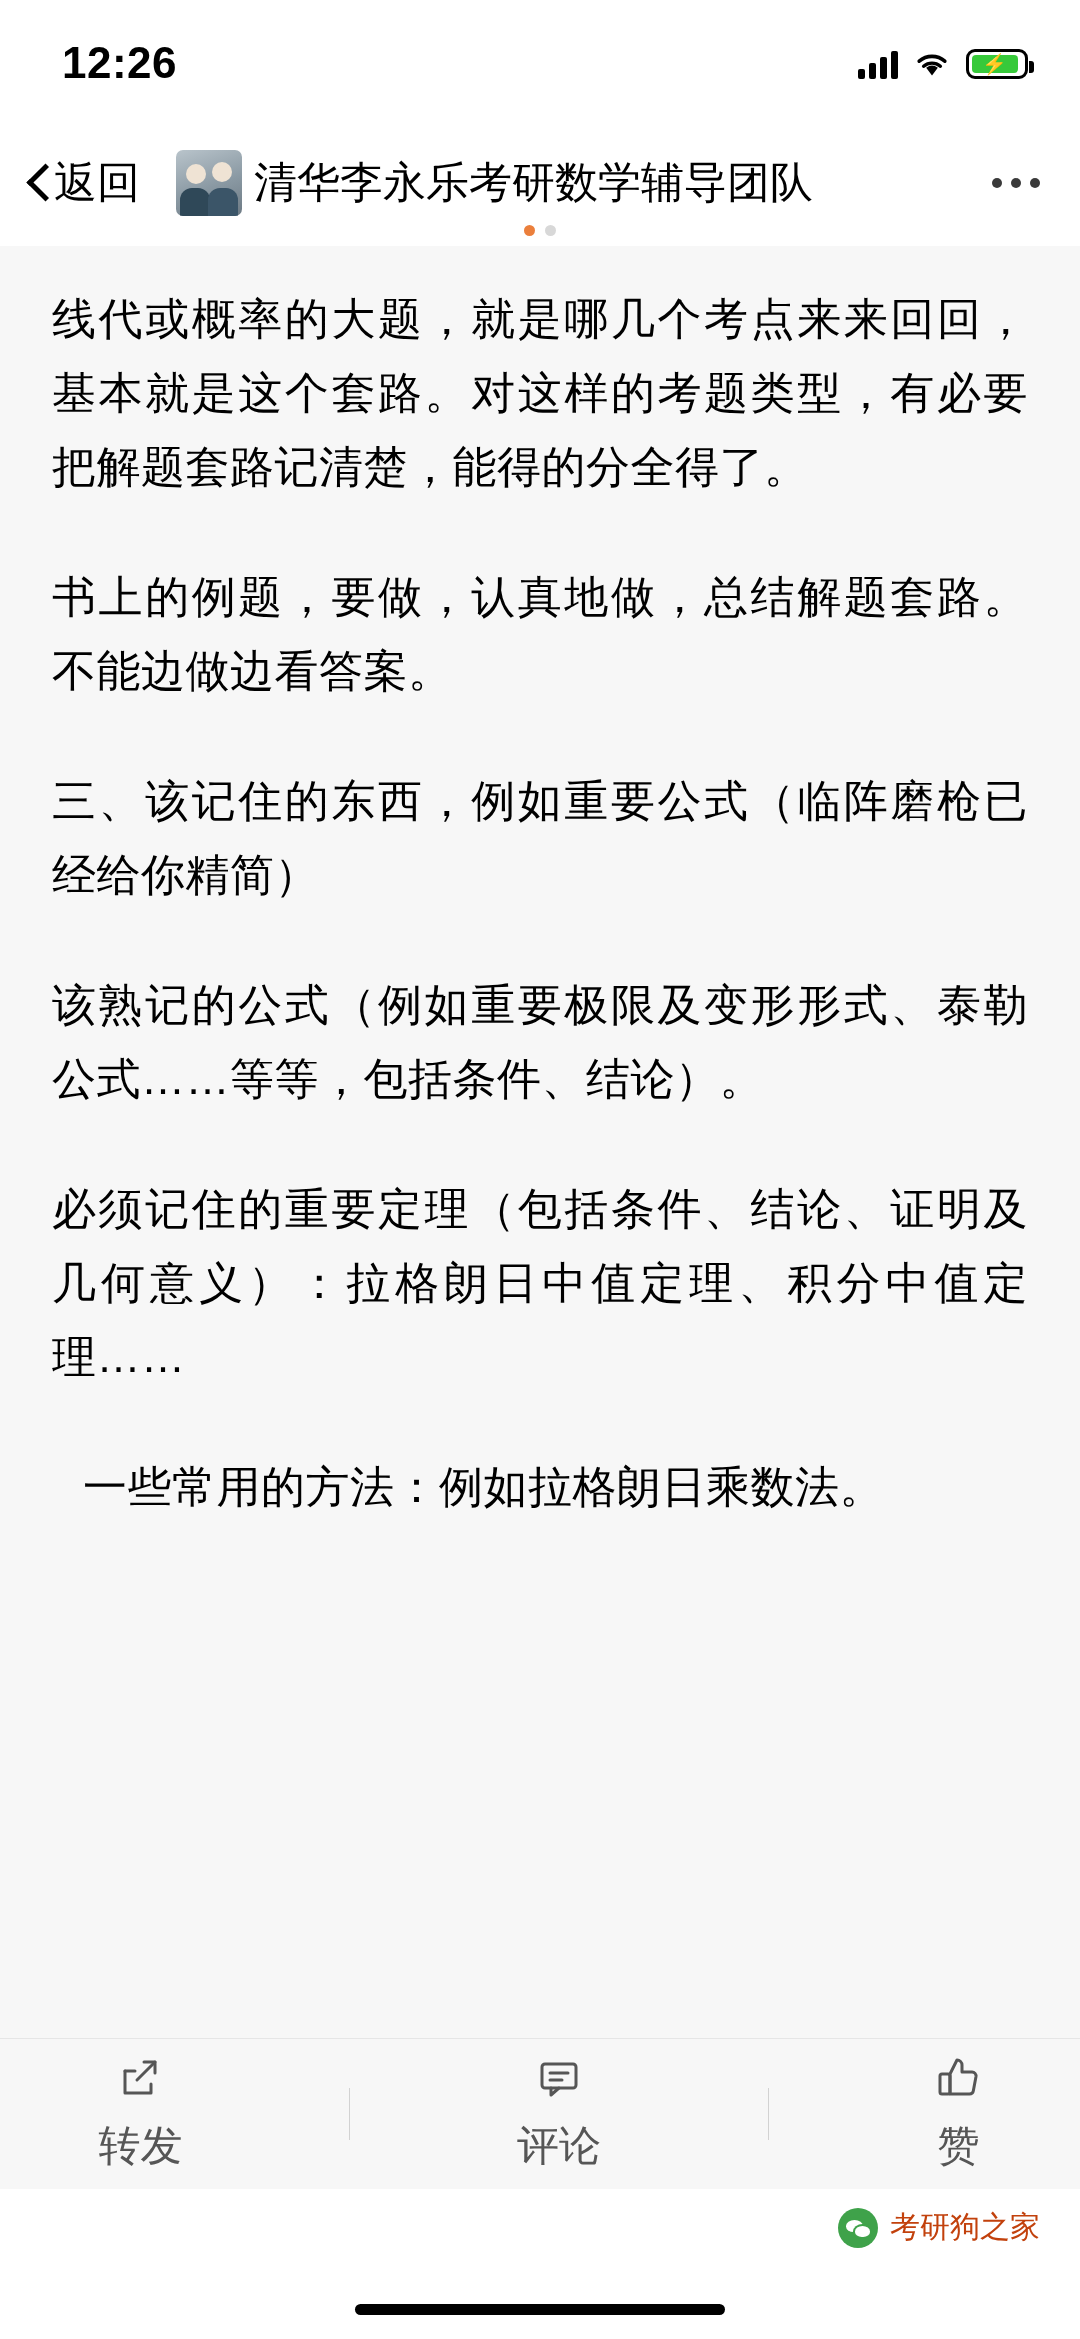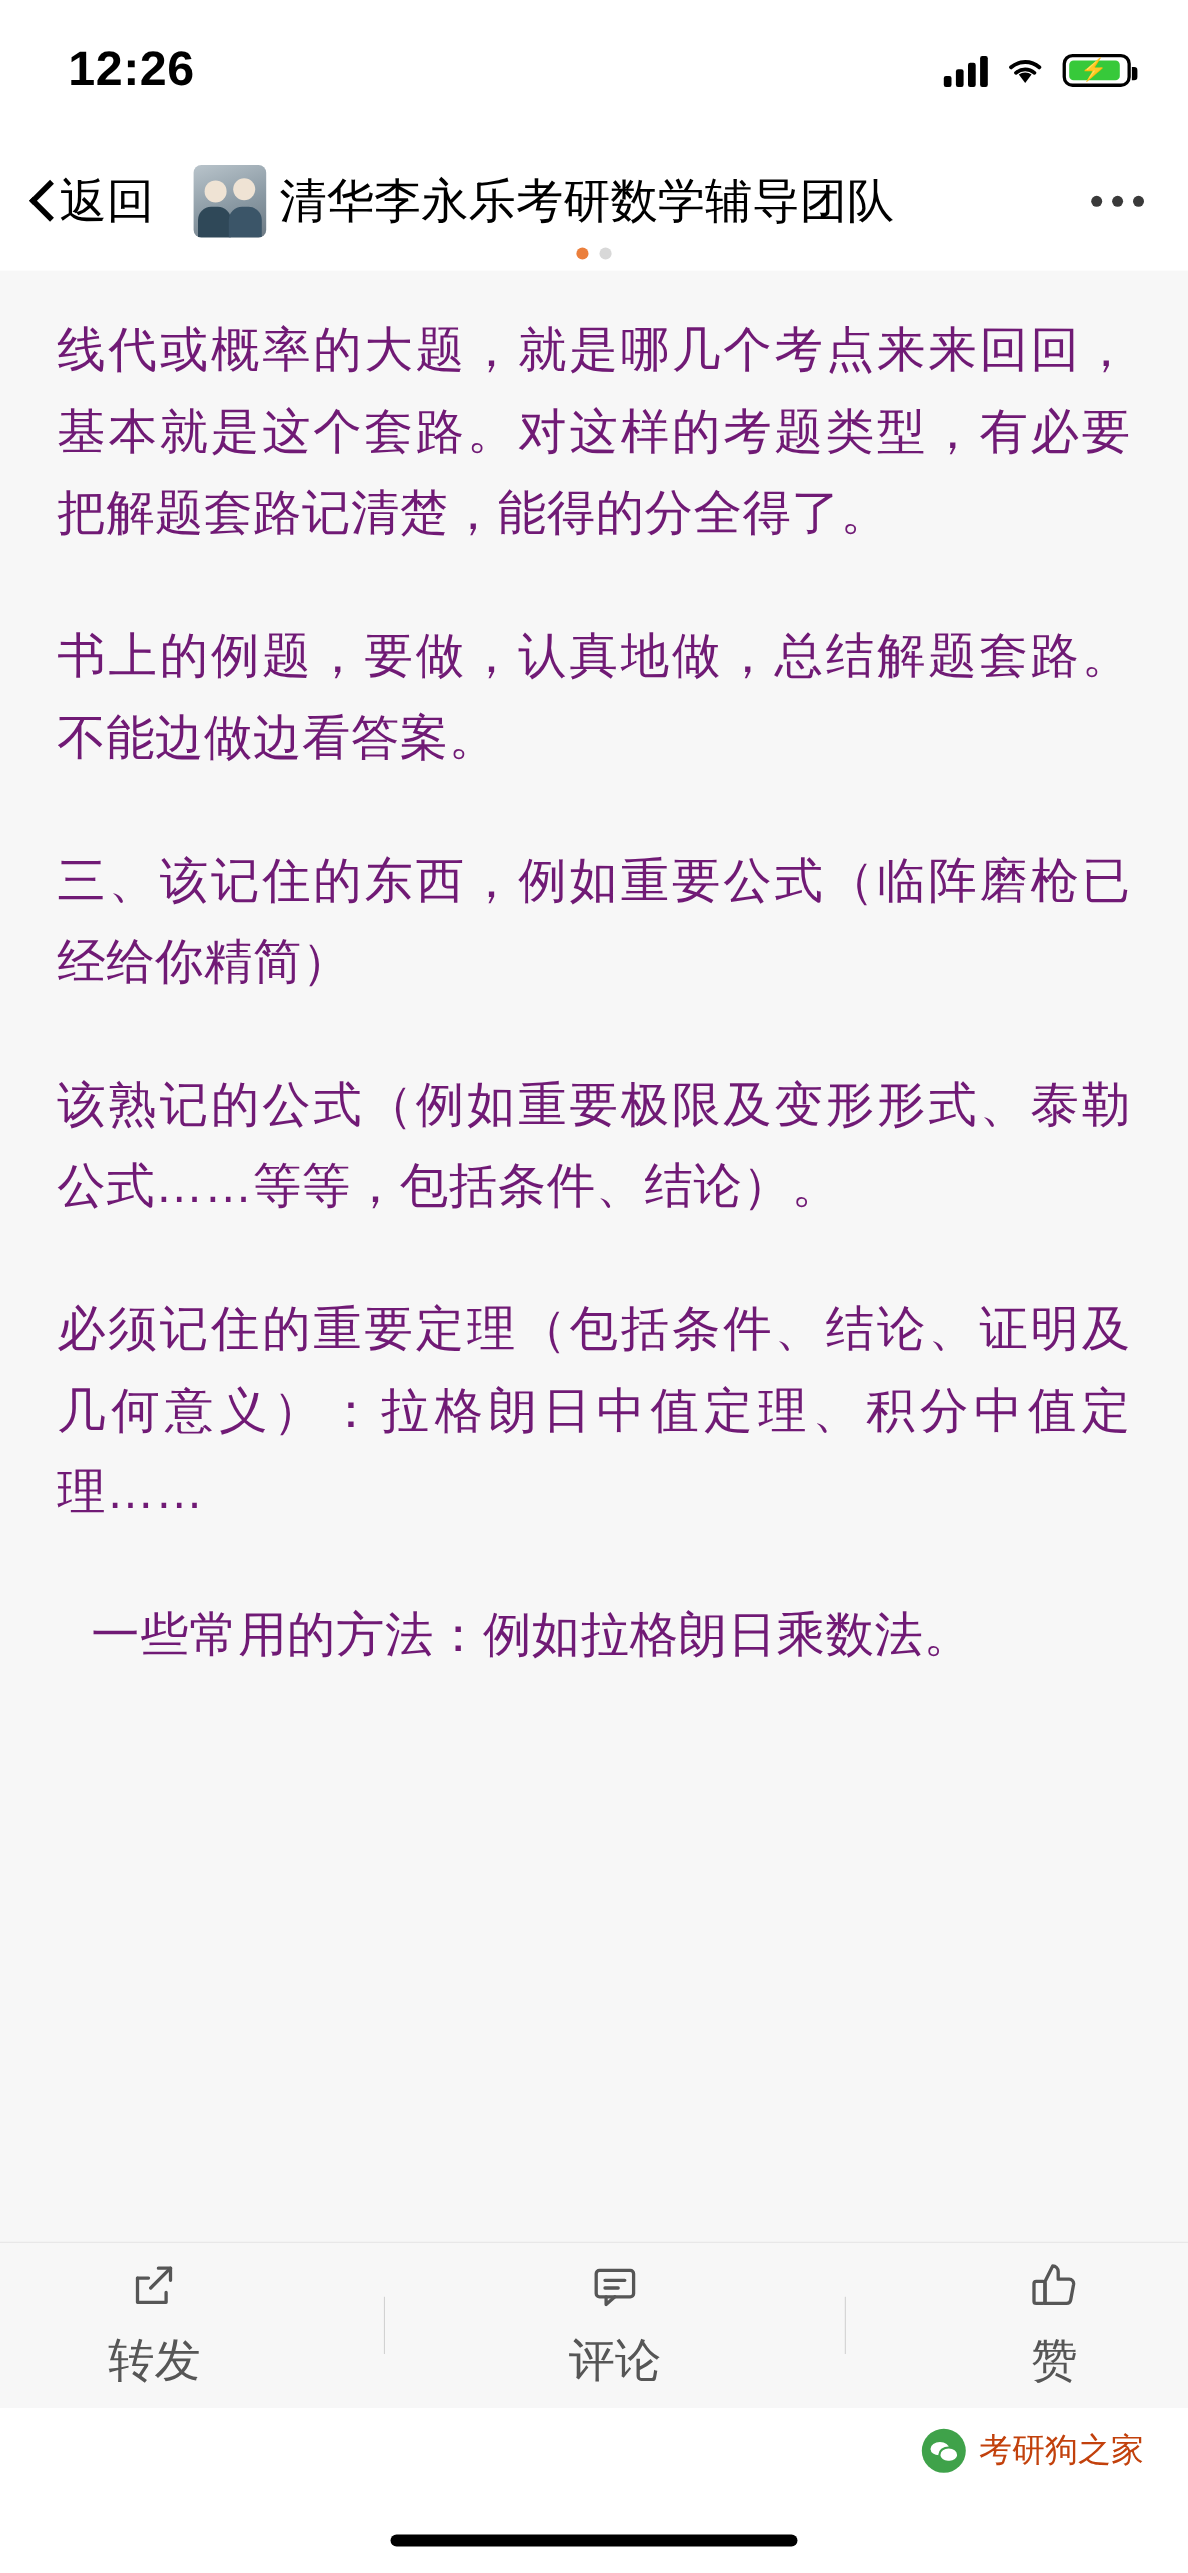--- a/index.html
+++ b/index.html
@@ -216,21 +216,21 @@
   .content {
     flex: 1 1 auto;
     background: #f7f7f7;
     padding: 36px 52px 0 52px;
     box-sizing: border-box;
     overflow: hidden;
   }
   .para {
     font-size: 44px;
     line-height: 74px;
-    color: #701a75;
+    color: #000000;
     margin: 0 0 56px 0;
     letter-spacing: 0.5px;
     text-align: justify;
   }
   .para.tight { margin-bottom: 14px; margin-left: 31px; }
 
   
   .action-bar {
     flex: 0 0 150px;
     background: #f7f7f7;

